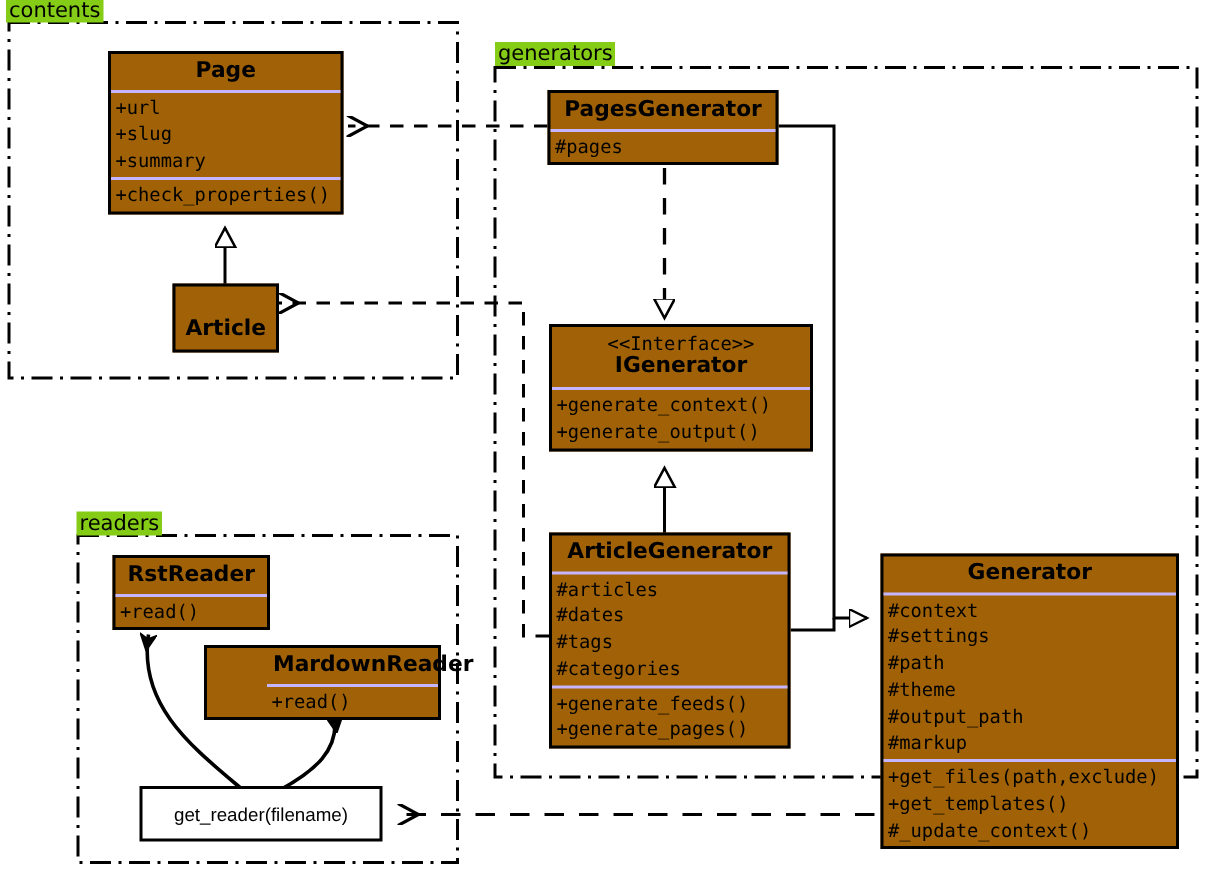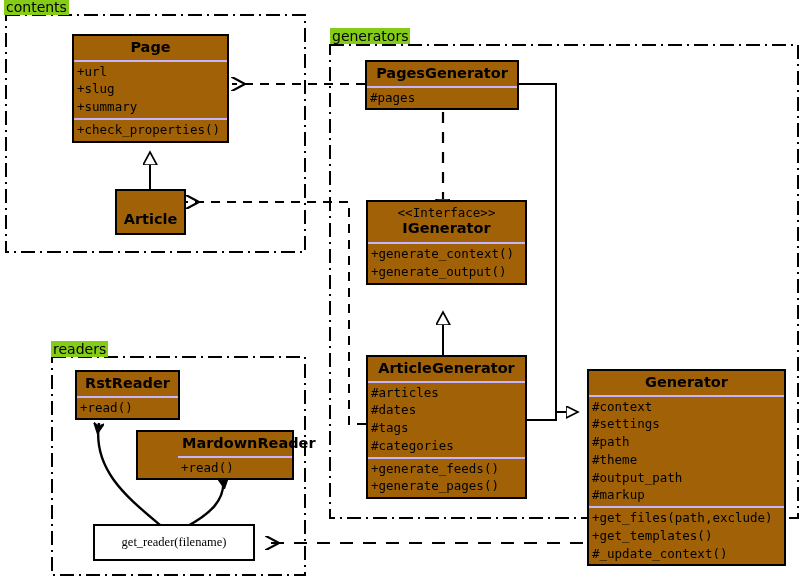--- a/index.html
+++ b/index.html
@@ -70,21 +70,21 @@
     white-space: nowrap;
   }
   .plainbox {
     position: absolute;
     box-sizing: border-box;
     border: 2px solid #000;
     background: #fff;
     display: flex;
     align-items: center;
     justify-content: center;
-    font-family: Liberation Serif, serif;
+    font-family: Liberation Sans, sans-serif;
     font-size: 12.5px;
     color: #000;
     z-index: 5;
     white-space: nowrap;
   }
 </style>
 </head>
 <body>
 
 <div id="canvas">
@@ -154,21 +154,21 @@
     <div class="title" style="padding:20px 4px 5px 4px;">Article</div>
   </div>
 
   <div class="umlbox" style="left:365px; top:60px; width:154px;">
     <div class="title">PagesGenerator</div>
     <div class="compartment">
       <div class="member">#pages</div>
     </div>
   </div>
 
-  <div class="umlbox" style="left:366px; top:200px; width:161px;">
+  <div class="umlbox" style="left:366px; top:216px; width:176px;">
     <div class="title" style="padding:4px 4px 5px 4px;">
       <span class="stereo">&lt;&lt;Interface&gt;&gt;</span>
       <span>IGenerator</span>
     </div>
     <div class="compartment">
       <div class="member">+generate_context()</div>
       <div class="member">+generate_output()</div>
     </div>
   </div>
 

